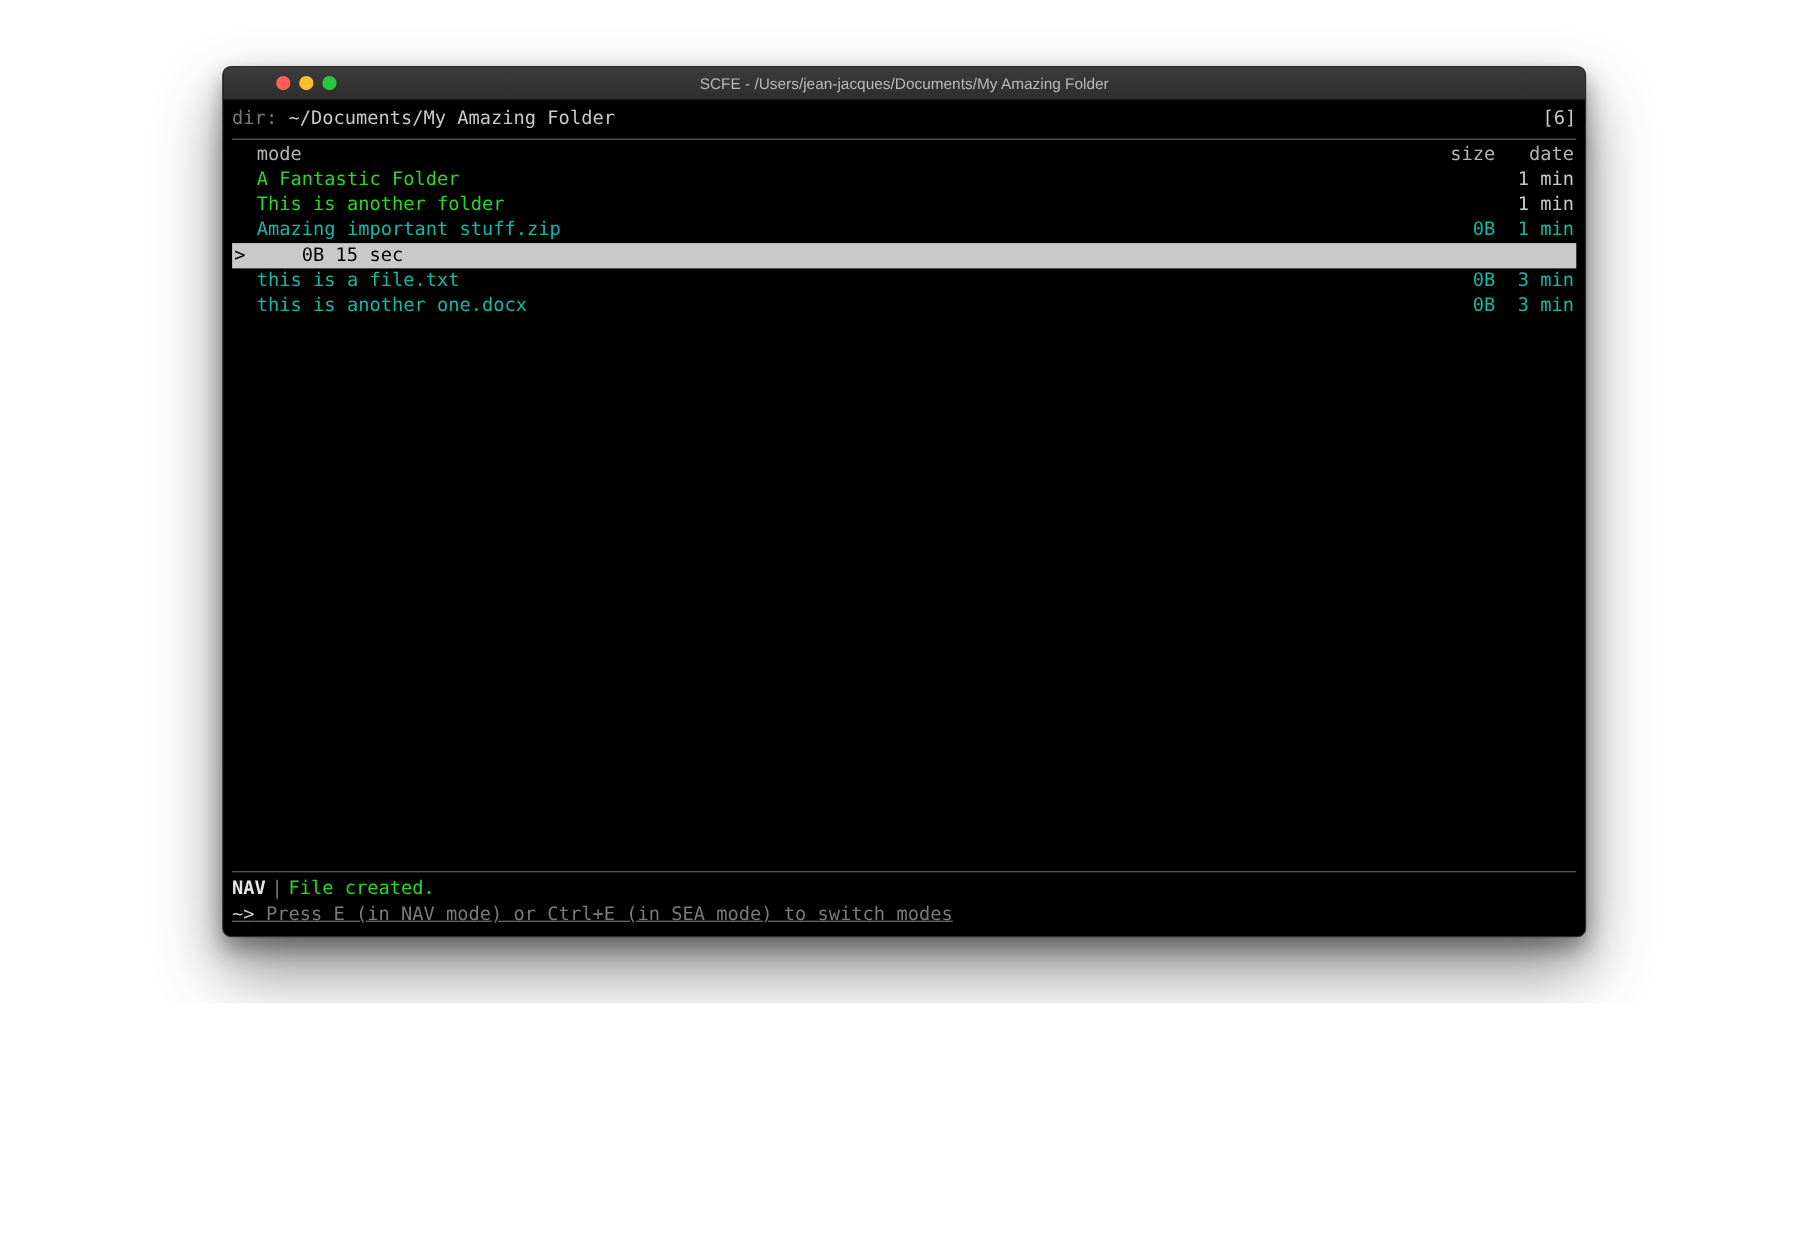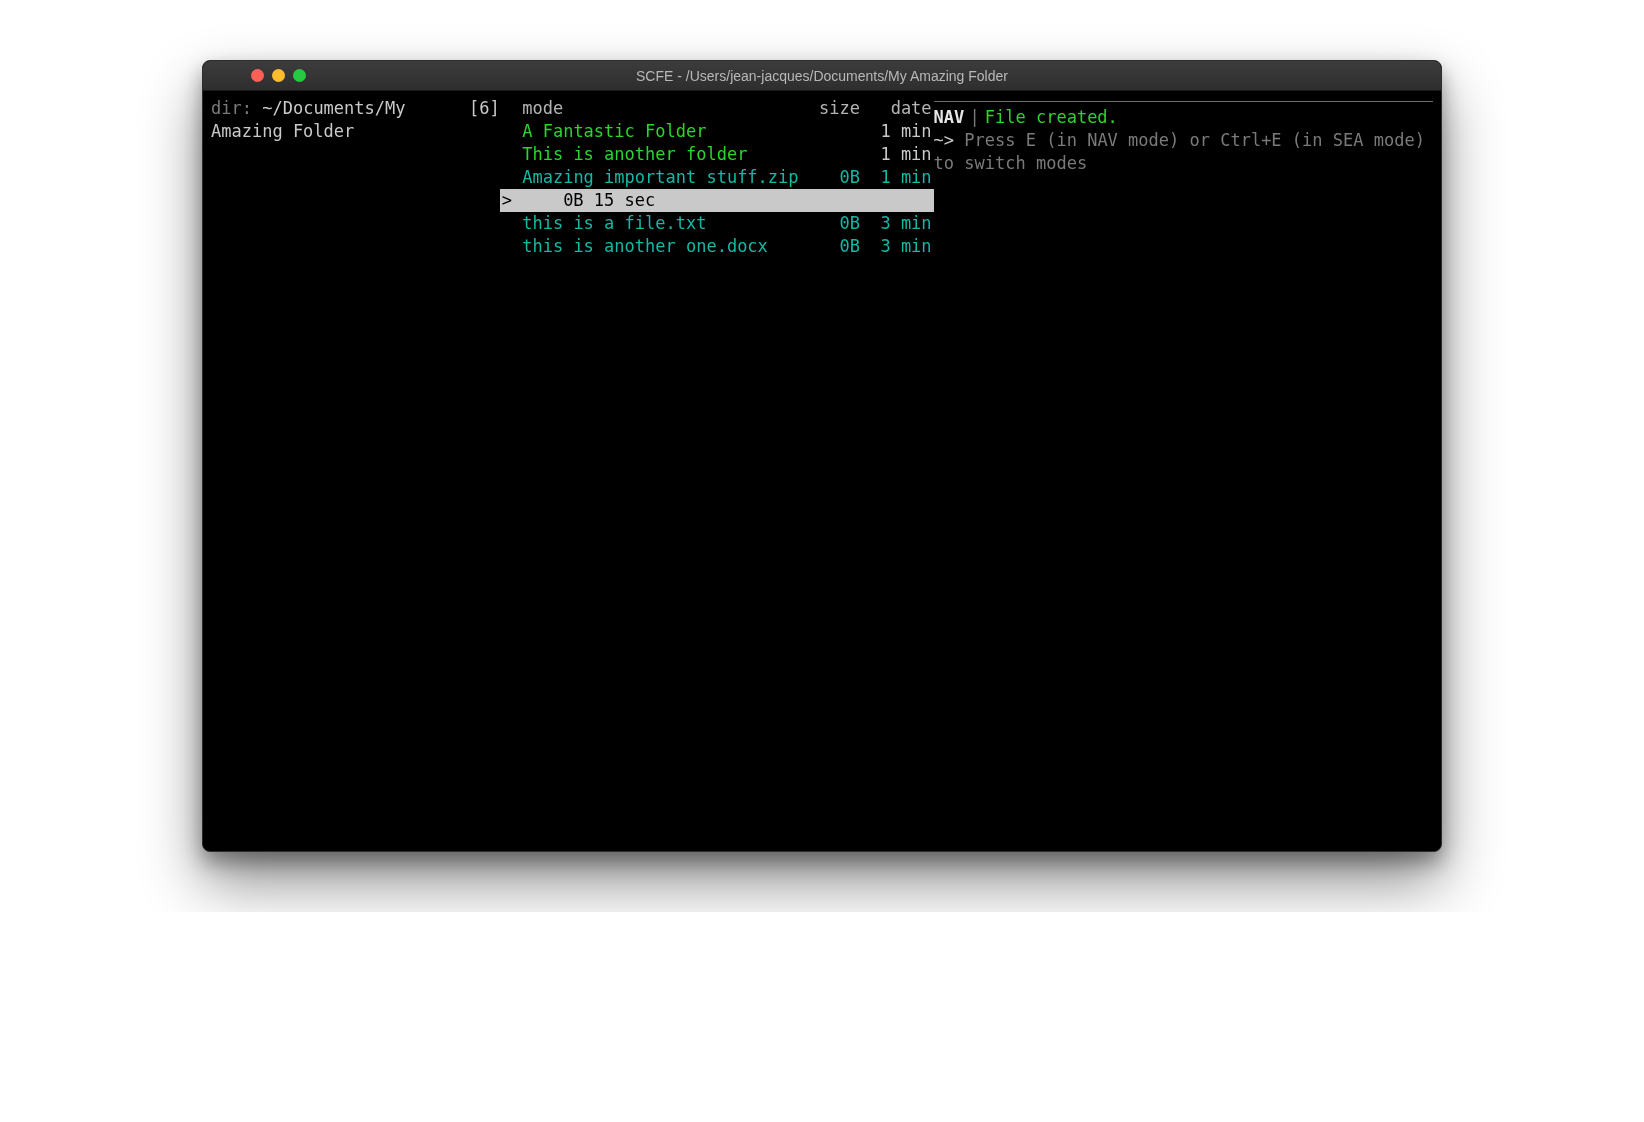--- a/index.html
+++ b/index.html
@@ -50,21 +50,21 @@
     font-family: -apple-system, BlinkMacSystemFont, "Segoe UI", sans-serif;
     pointer-events: none;
   }
   .terminal {
     padding: 6px 8px 8px 8px;
     font-size: 17px;
     line-height: 1.35;
     color: #c9c9c9;
     min-height: 760px;
     display: flex;
-    flex-direction: row;
+    flex-direction: column;
   }
   .dir-line {
     display: flex;
     justify-content: space-between;
     color: #7a7a7a;
   }
   .dir-line .label { color: #7a7a7a; }
   .dir-line .path { color: #c9c9c9; }
   .hr {
     border: none;
@@ -94,21 +94,21 @@
   .row.selected .carat { color: #000000; }
   .status-bar {
     border-top: 1px solid #6a6a6a;
     padding-top: 4px;
     margin-top: 4px;
   }
   .status-line { display: flex; align-items: flex-end; gap: 0.5ch; }
   .mode { color: #e6e6e6; font-weight: bold; }
   .pipe { color: #7a7a7a; }
   .status-msg { color: #29d629; }
-  .prompt-line { color: #7a7a7a; }
+  .prompt-line { color: #7a7a7a; text-decoration: underline; }
   .prompt-sym { color: #c9c9c9; }
 </style>
 </head>
 <body>
 
 <div class="window">
   <div class="titlebar">
     <div class="traffic-lights">
       <div class="light red"></div>
       <div class="light yellow"></div>

